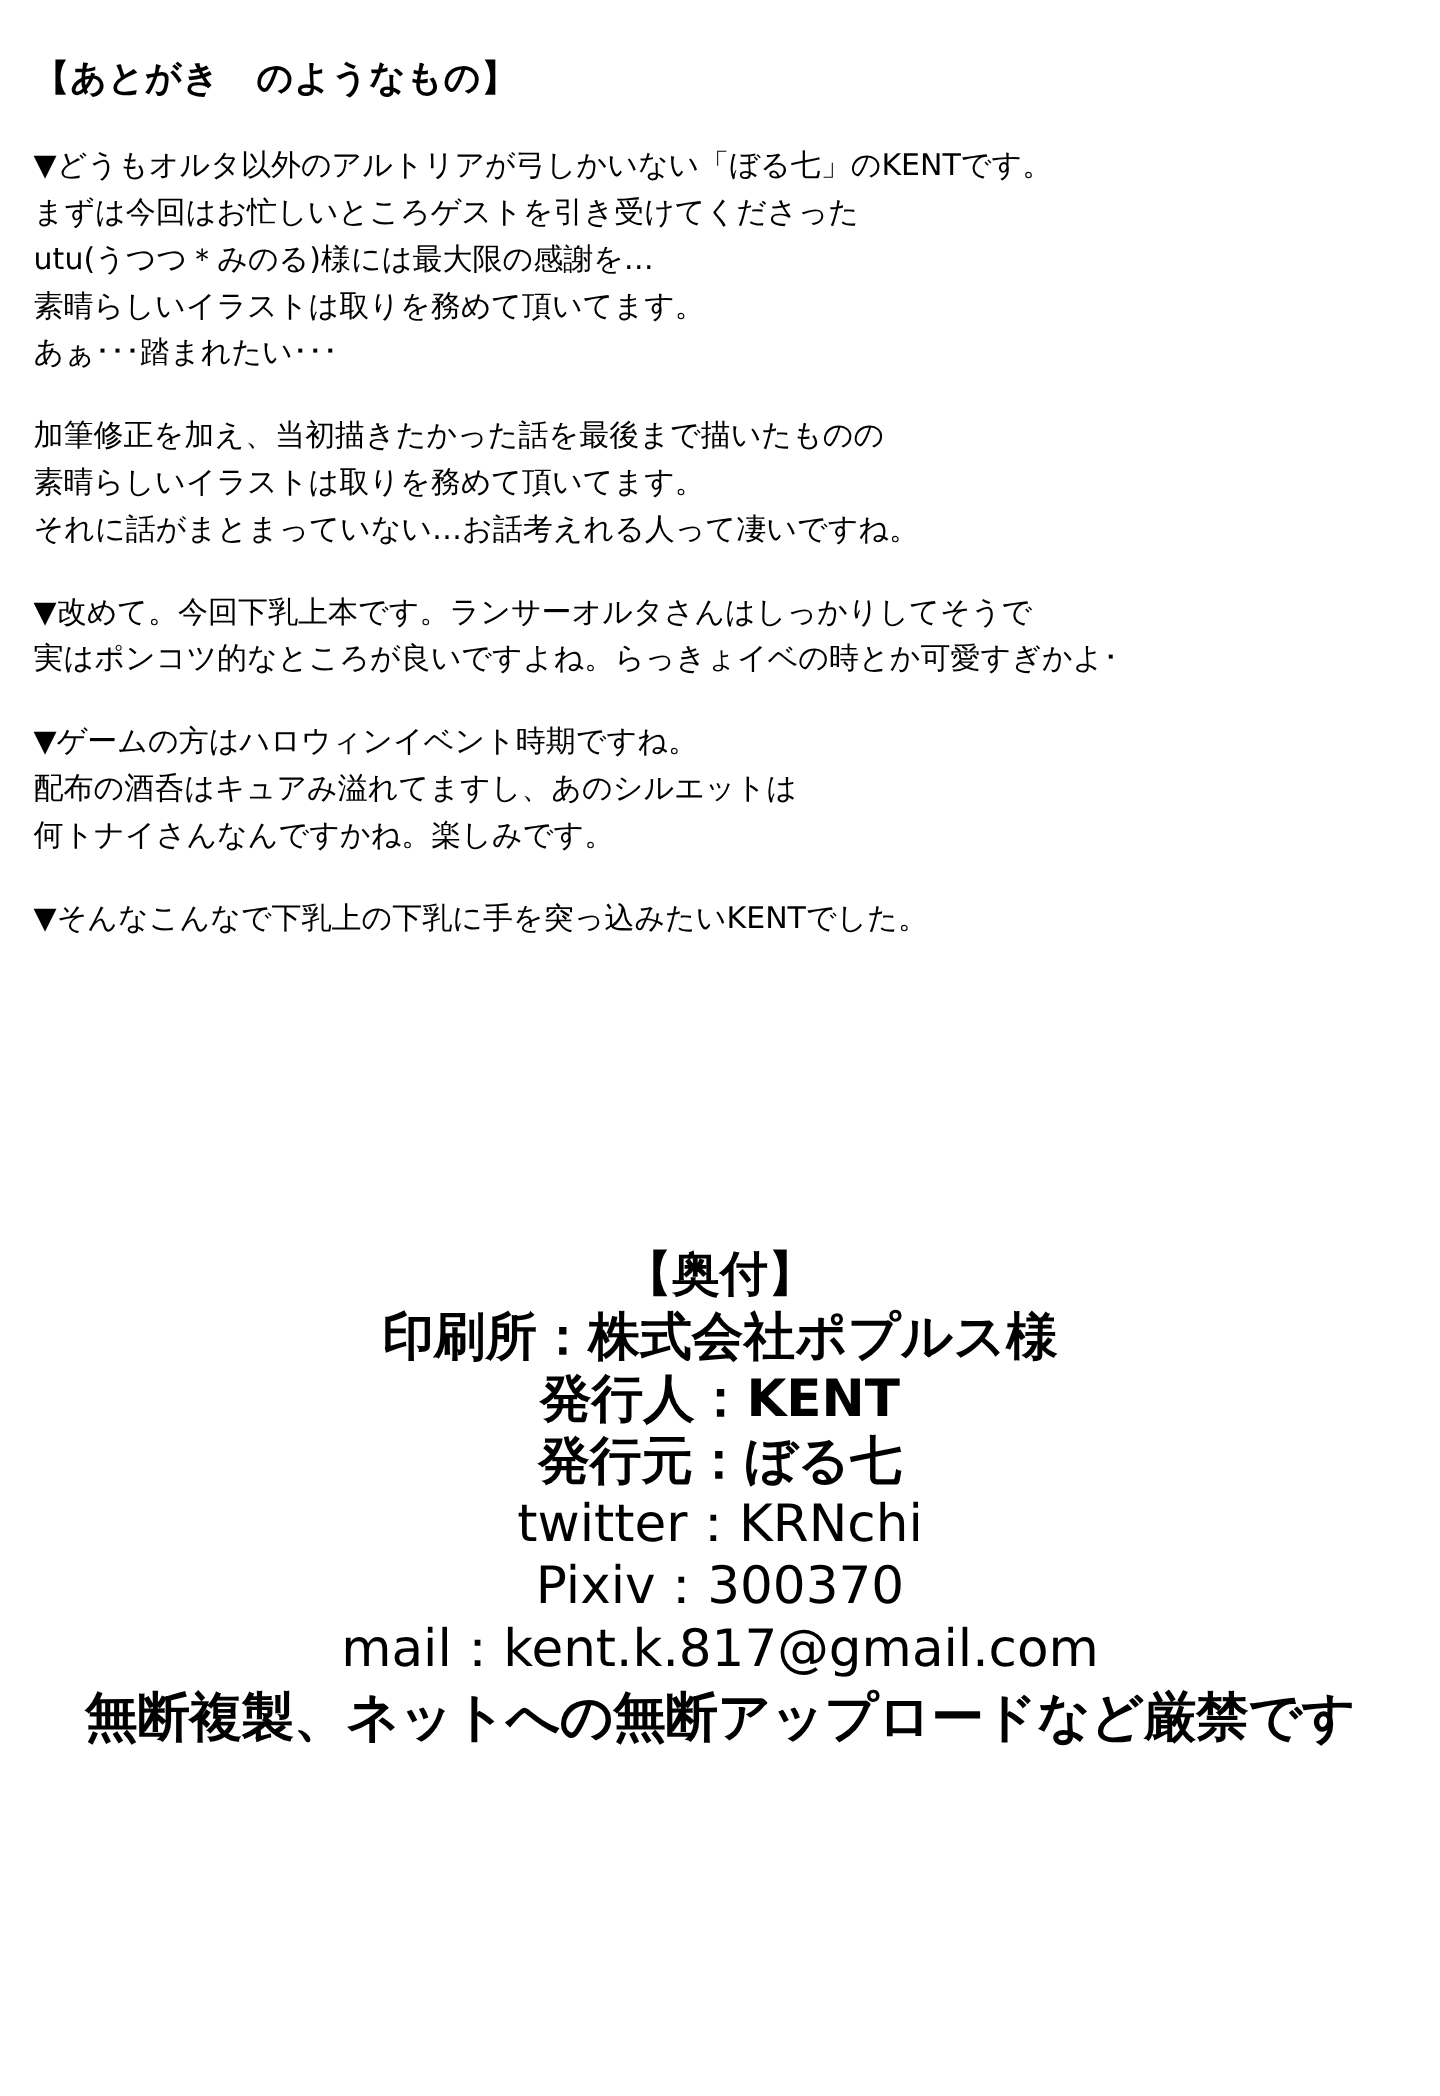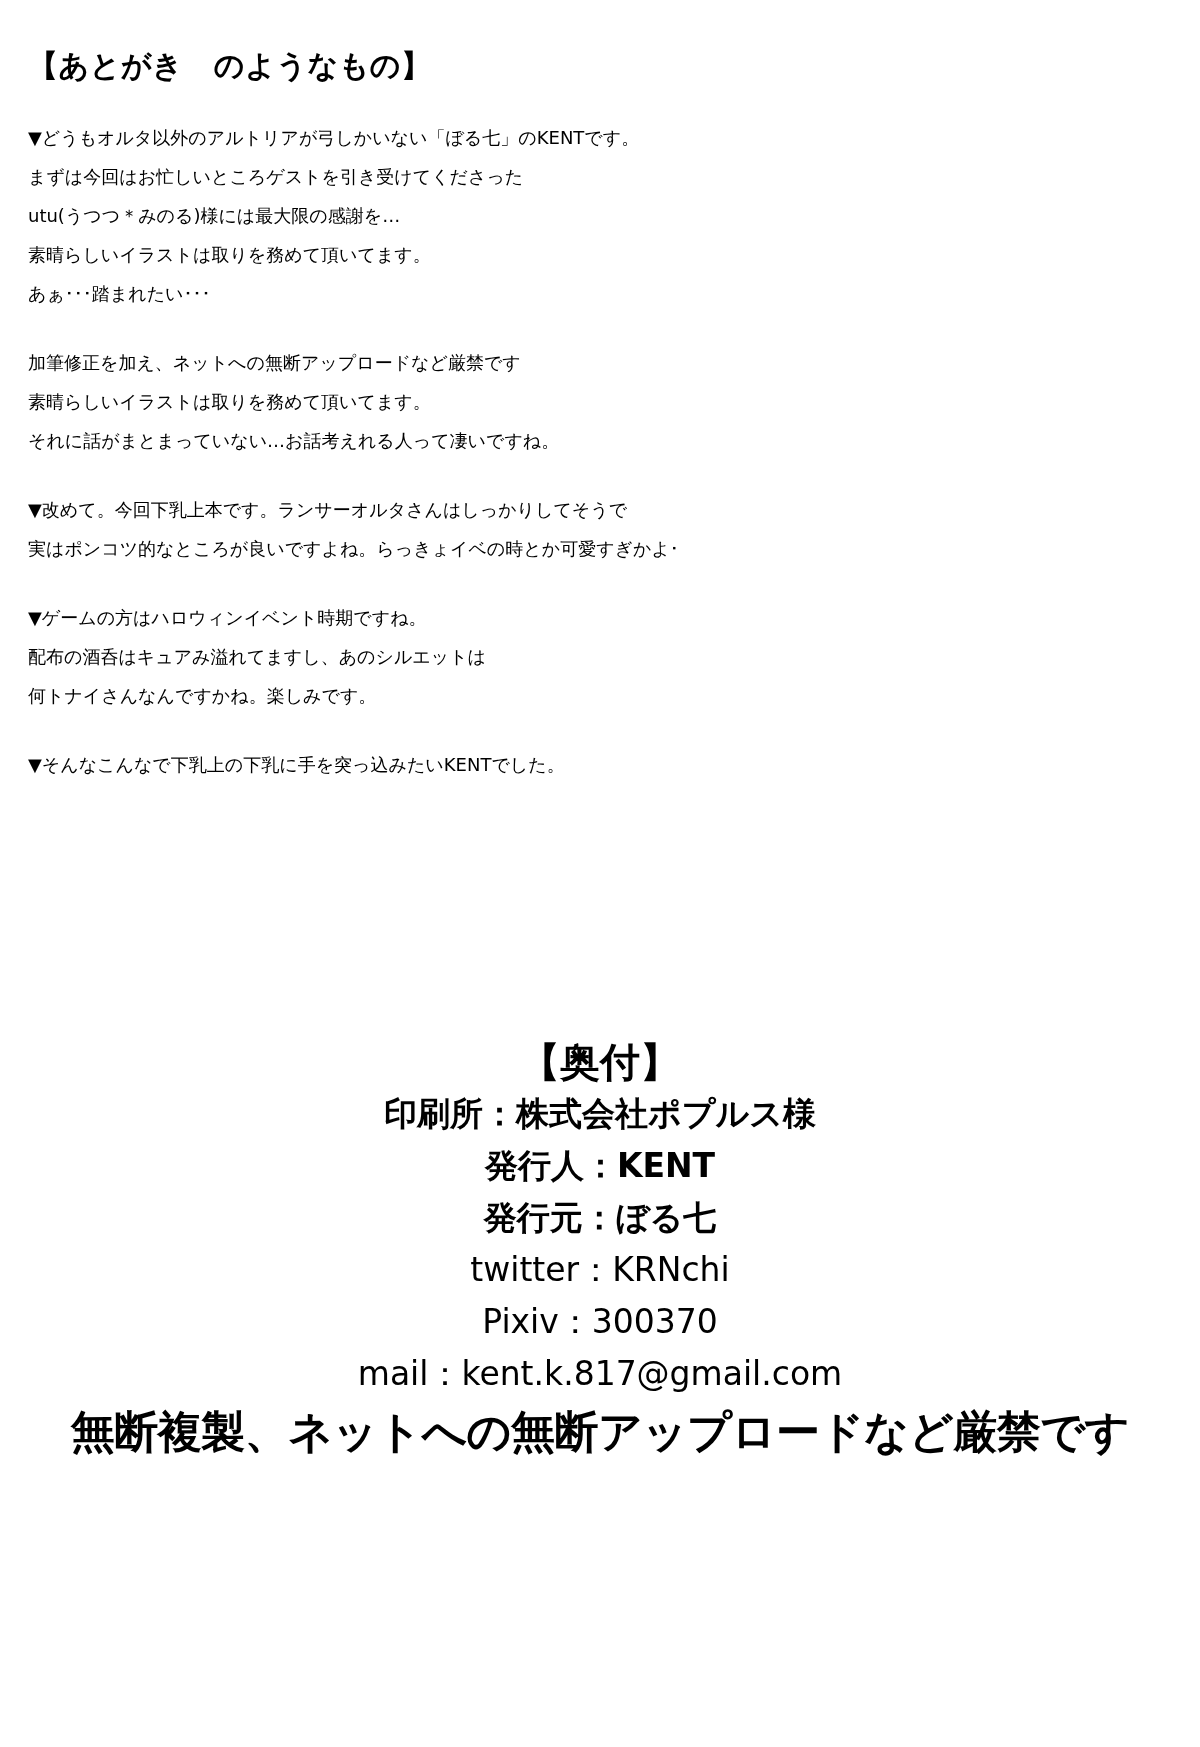--- a/index.html
+++ b/index.html
@@ -42,21 +42,21 @@
     line-height: 1.2;
     margin: 0 0 34px 0;
     white-space: pre;
   }
 
   .para {
     margin: 0 0 30px 0;
   }
 
   .line {
-    font-size: 18px;
+    font-size: 25px;
     line-height: 39px;
     letter-spacing: 0px;
     white-space: pre;
     margin: 0;
   }
 
   .para.last {
     margin-bottom: 0;
   }
 
@@ -70,21 +70,21 @@
   }
 
   .colophon-title {
     font-size: 40px;
     font-weight: bold;
     line-height: 44px;
     margin: 0 0 4px 0;
   }
 
   .colophon-line {
-    font-size: 33px;
+    font-size: 43px;
     line-height: 52px;
     margin: 0;
     white-space: pre;
   }
 
   .colophon-line.bold {
     font-weight: bold;
   }
 
   .colophon-line.notice {
@@ -104,21 +104,21 @@
 
     <div class="para">
       <p class="line">▼どうもオルタ以外のアルトリアが弓しかいない「ぼる七」のKENTです。</p>
       <p class="line">まずは今回はお忙しいところゲストを引き受けてくださった</p>
       <p class="line">utu(うつつ＊みのる)様には最大限の感謝を…</p>
       <p class="line">素晴らしいイラストは取りを務めて頂いてます。</p>
       <p class="line">あぁ･･･踏まれたい･･･</p>
     </div>
 
     <div class="para">
-      <p class="line">加筆修正を加え、ネットへの無断アップロードなど厳禁です</p>
+      <p class="line">加筆修正を加え、当初描きたかった話を最後まで描いたものの</p>
       <p class="line">素晴らしいイラストは取りを務めて頂いてます。</p>
       <p class="line">それに話がまとまっていない…お話考えれる人って凄いですね。</p>
     </div>
 
     <div class="para">
       <p class="line">▼改めて。今回下乳上本です。ランサーオルタさんはしっかりしてそうで</p>
       <p class="line">実はポンコツ的なところが良いですよね。らっきょイベの時とか可愛すぎかよ･</p>
     </div>
 
     <div class="para">

